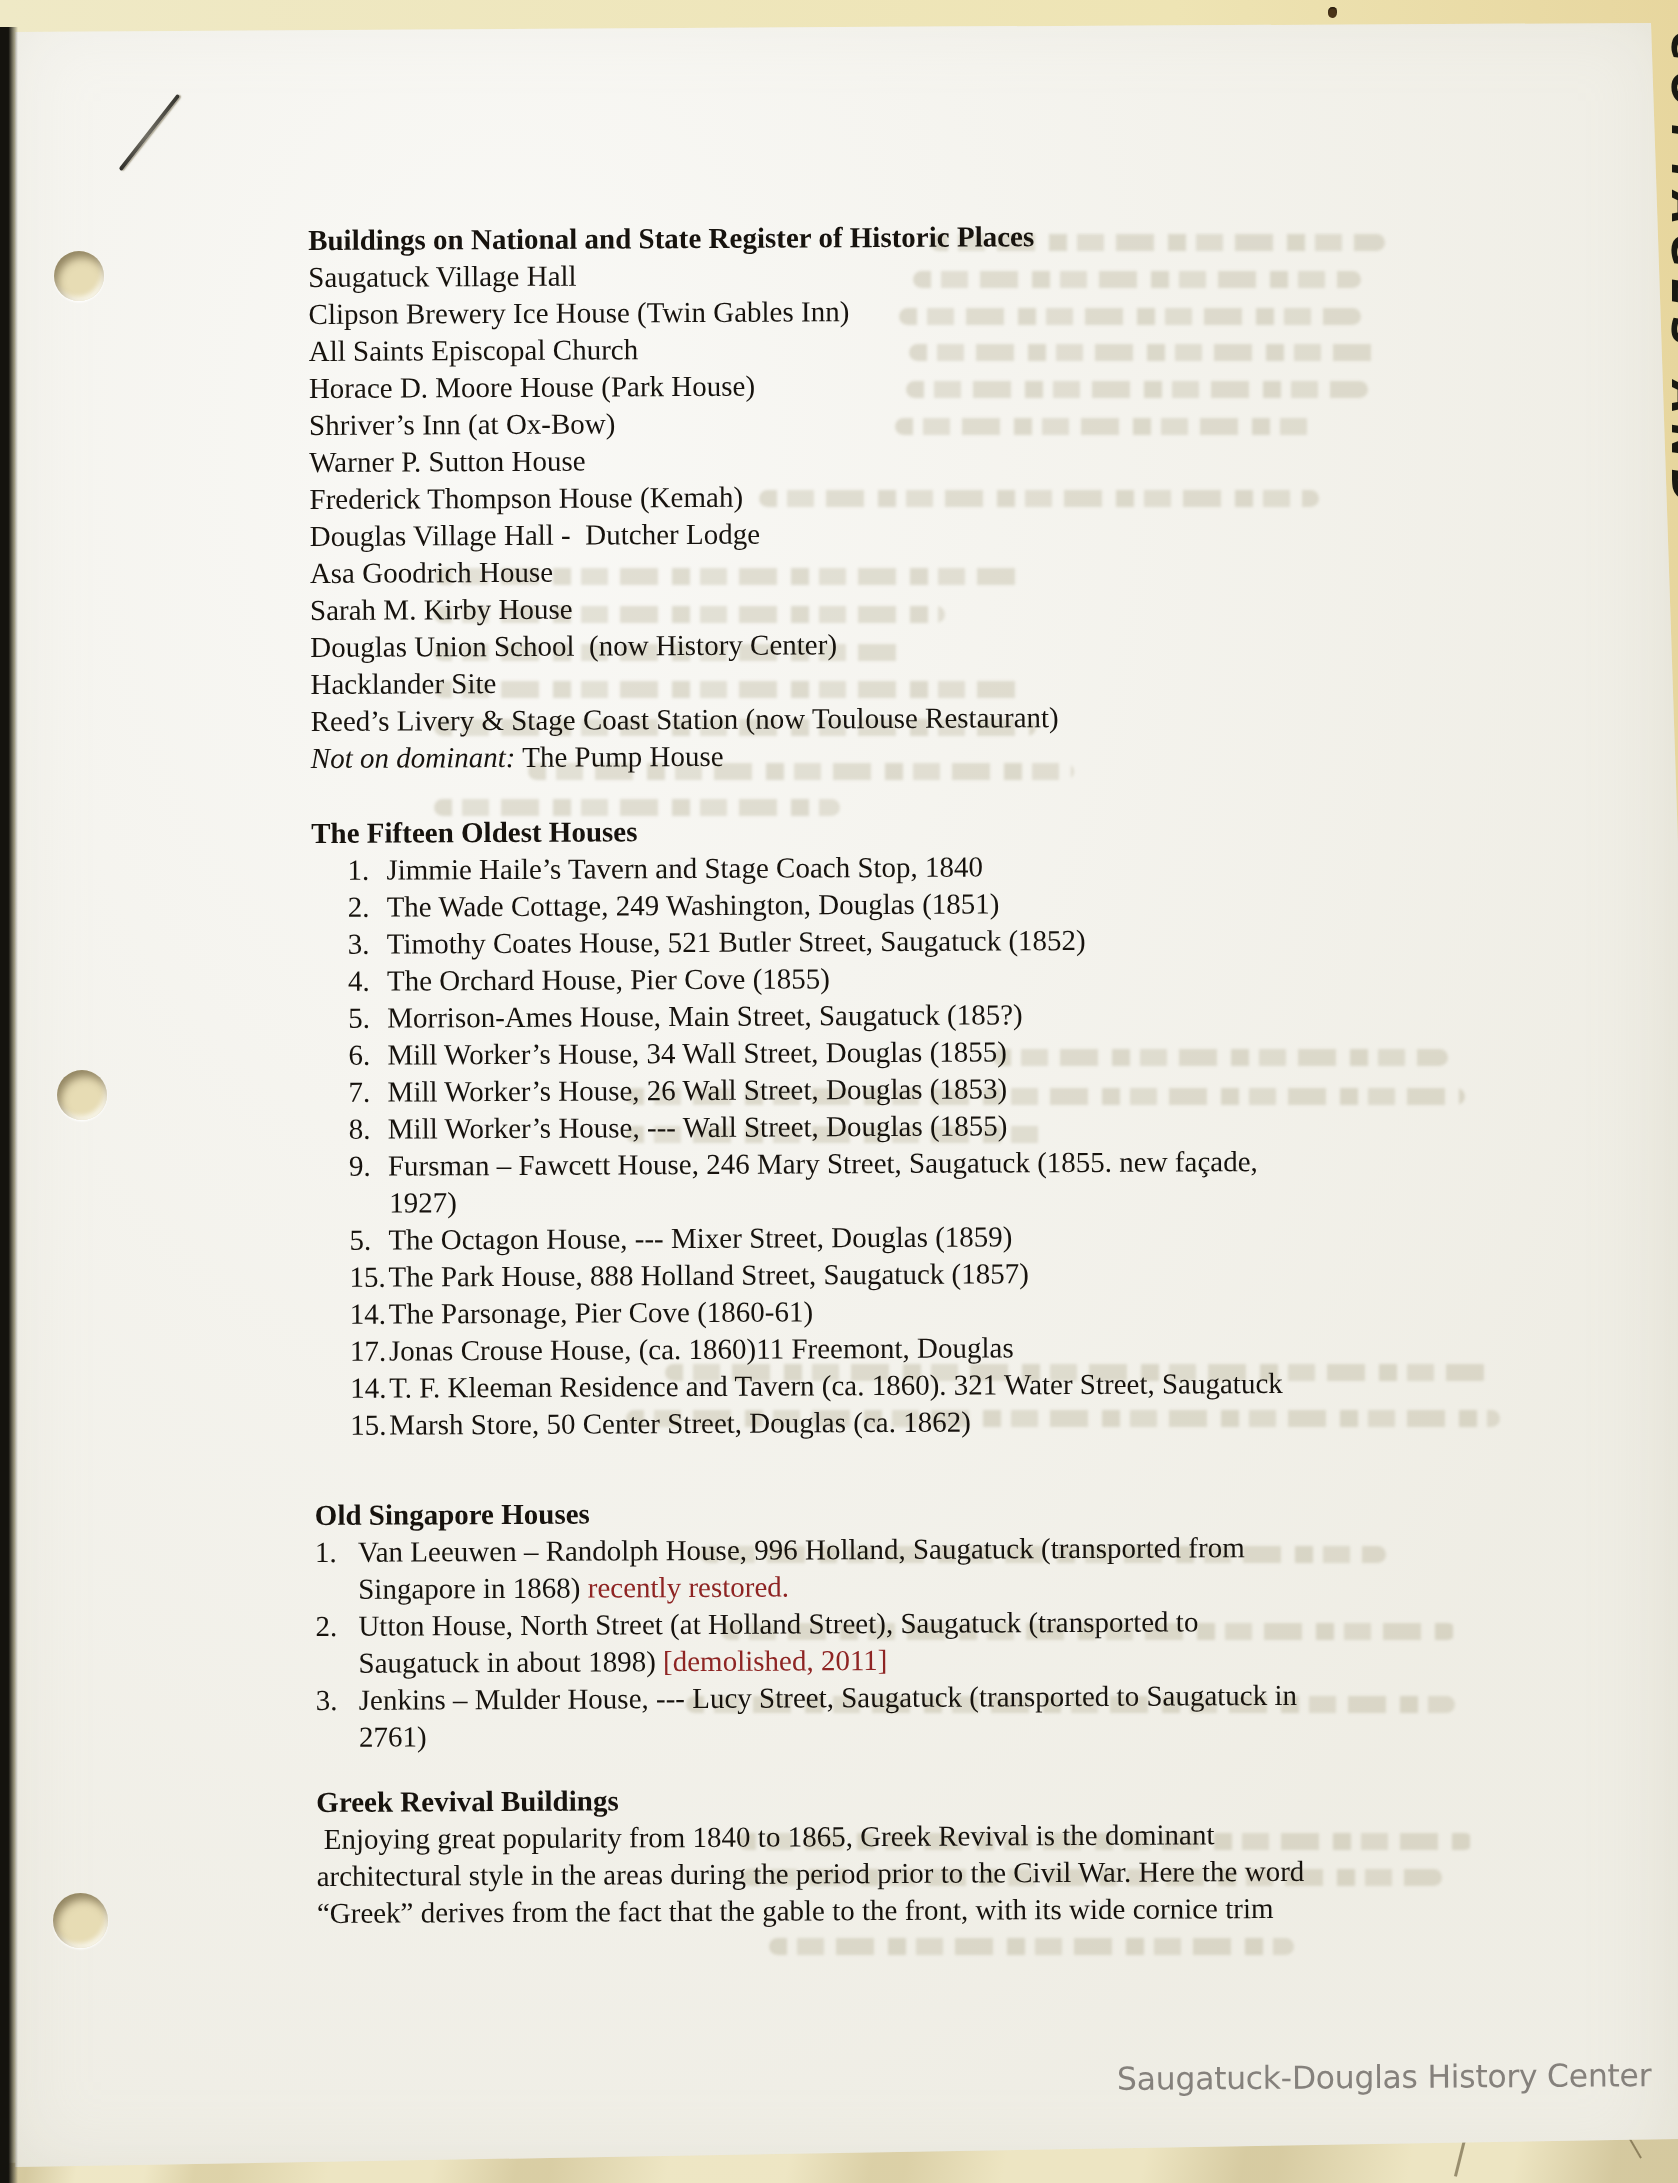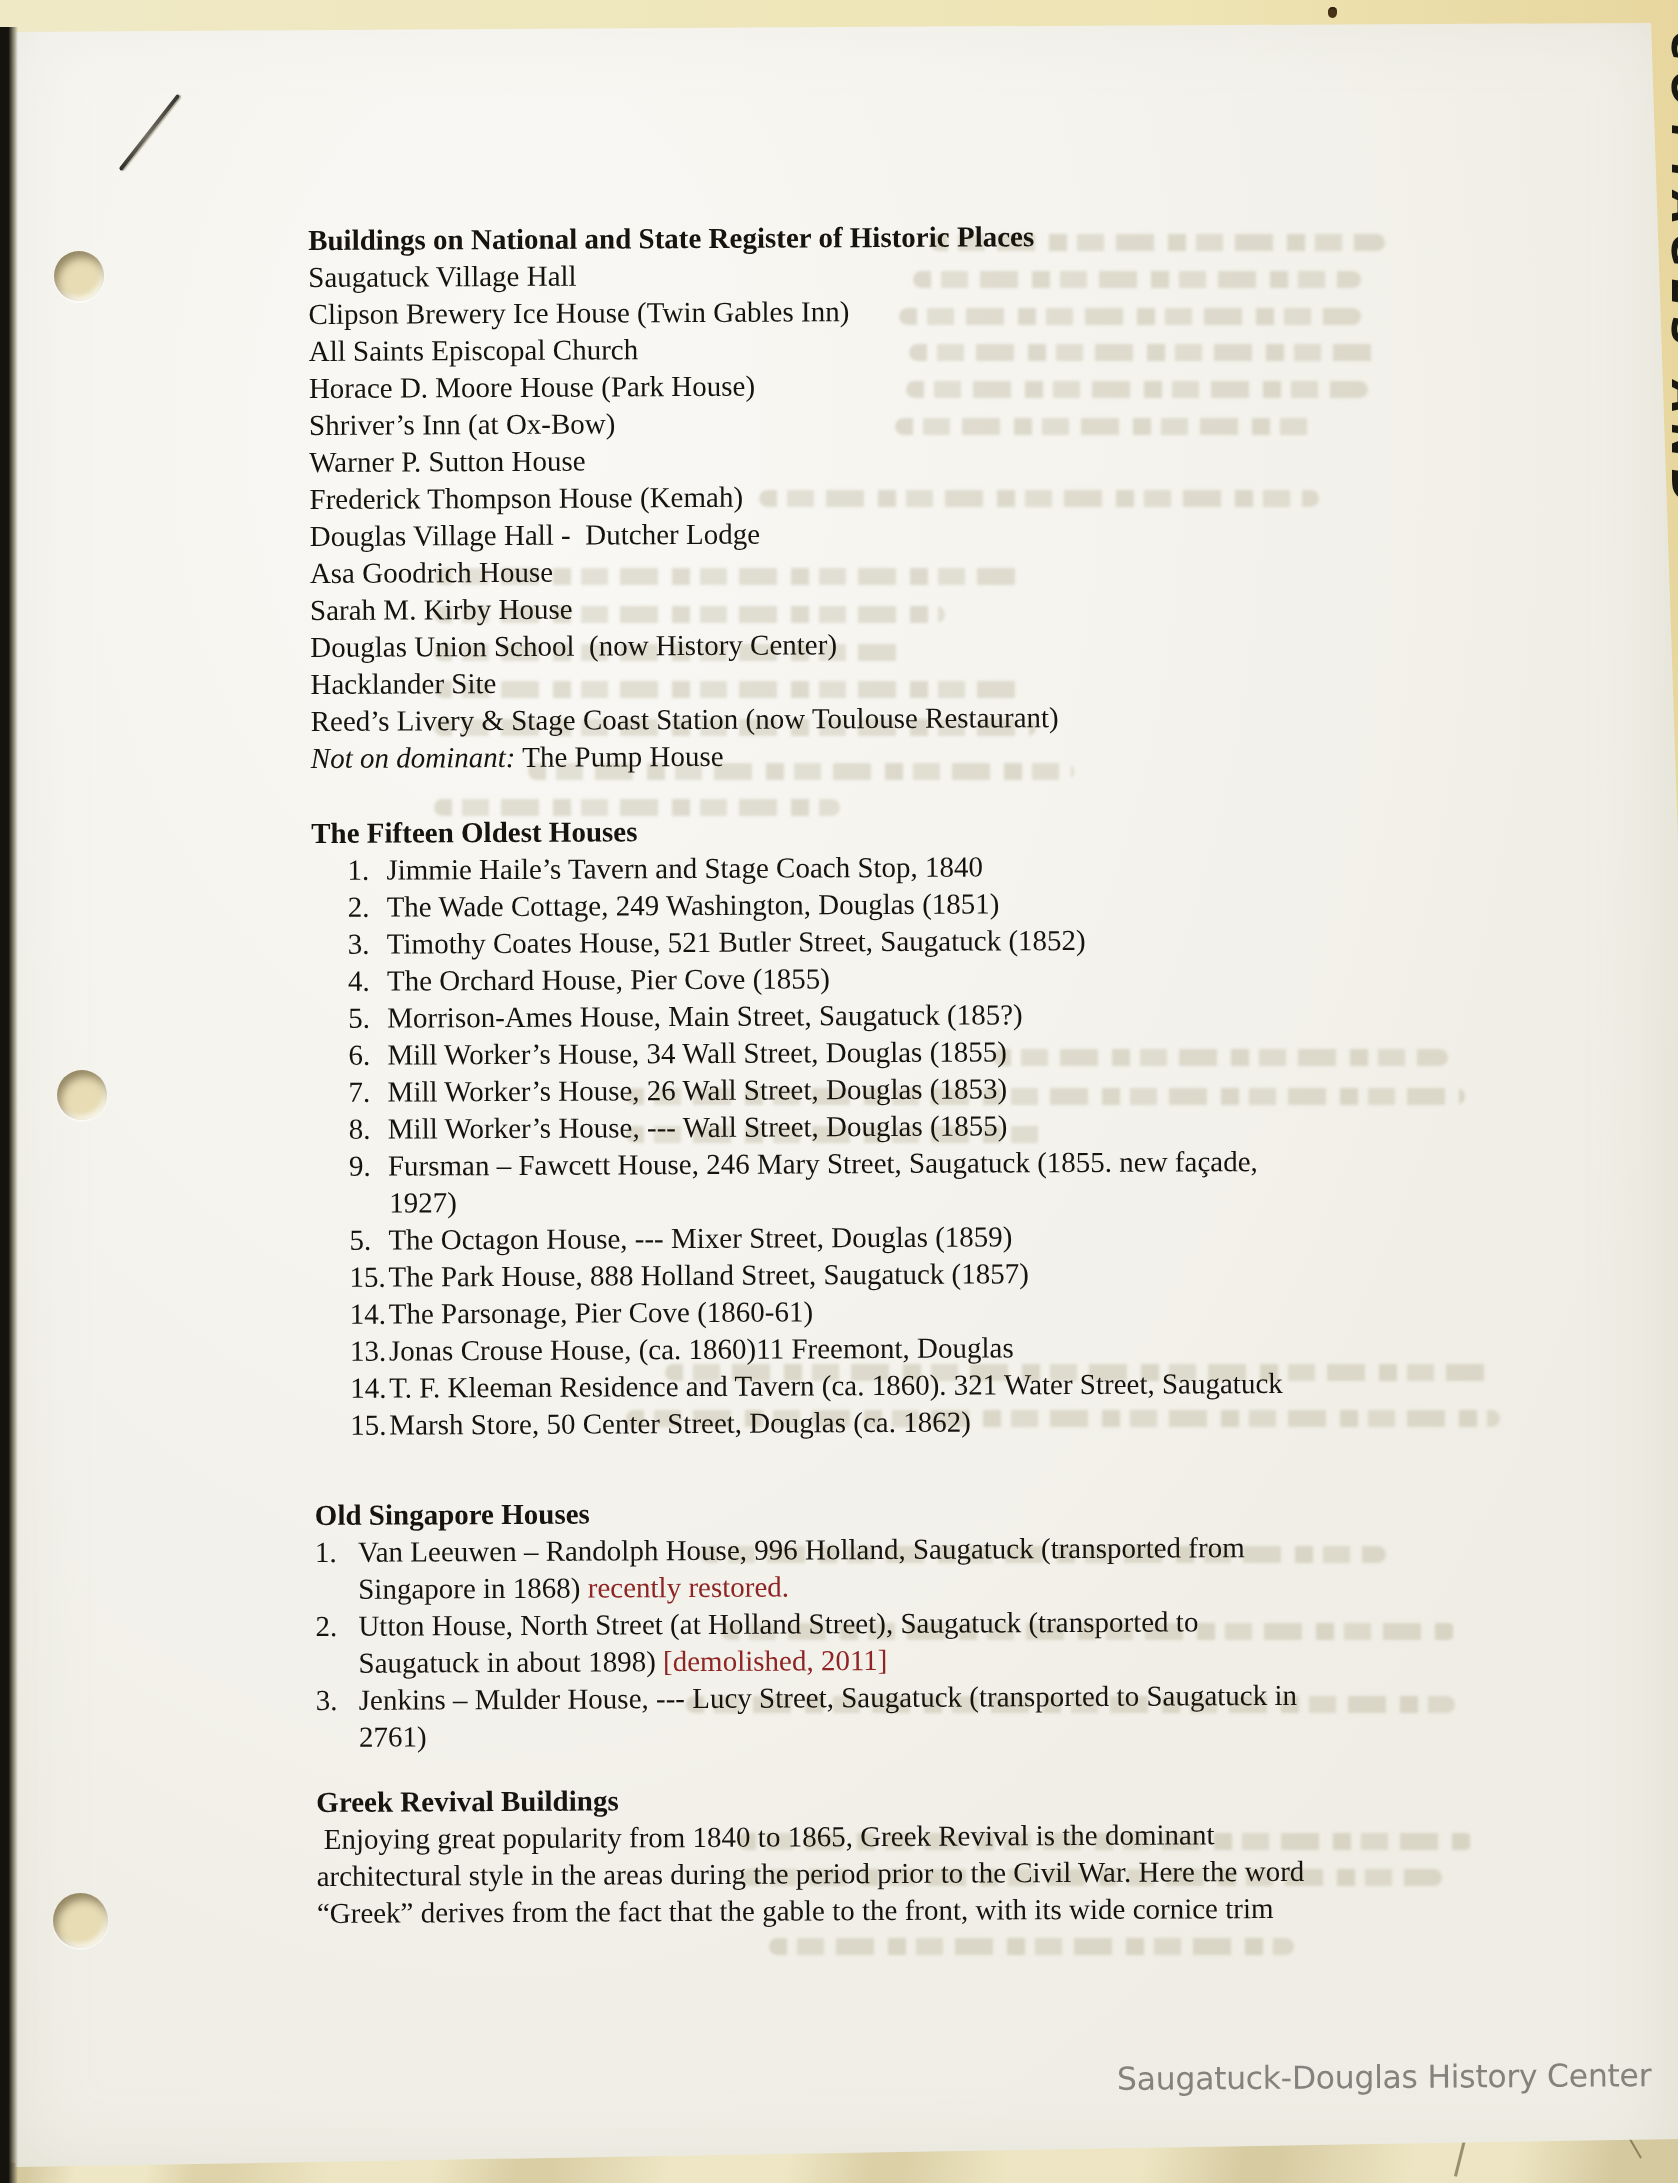--- a/index.html
+++ b/index.html
@@ -134,21 +134,21 @@
             <div class="oli"><span class="num">4.</span><span class="txt">The Orchard House, Pier Cove (1855)</span></div>
             <div class="oli"><span class="num">5.</span><span class="txt">Morrison-Ames House, Main Street, Saugatuck (185?)</span></div>
             <div class="oli"><span class="num">6.</span><span class="txt">Mill Worker’s House, 34 Wall Street, Douglas (1855)</span></div>
             <div class="oli"><span class="num">7.</span><span class="txt">Mill Worker’s House, 26 Wall Street, Douglas (1853)</span></div>
             <div class="oli"><span class="num">8.</span><span class="txt">Mill Worker’s House, --- Wall Street, Douglas (1855)</span></div>
             <div class="oli"><span class="num">9.</span><span class="txt">Fursman – Fawcett House, 246 Mary Street, Saugatuck (1855. new façade,</span></div>
             <div class="cont-o line">1927)</div>
             <div class="oli"><span class="num">5.</span><span class="txt">The Octagon House, --- Mixer Street, Douglas (1859)</span></div>
             <div class="oli"><span class="num">15.</span><span class="txt">The Park House, 888 Holland Street, Saugatuck (1857)</span></div>
             <div class="oli"><span class="num">14.</span><span class="txt">The Parsonage, Pier Cove (1860-61)</span></div>
-            <div class="oli"><span class="num">13.</span><span class="txt">Jonas Crouse House, (ca. 1860)11 Freemont, Douglas</span></div>
+            <div class="oli"><span class="num">17.</span><span class="txt">Jonas Crouse House, (ca. 1860)11 Freemont, Douglas</span></div>
             <div class="oli"><span class="num">14.</span><span class="txt">T. F. Kleeman Residence and Tavern (ca. 1860). 321 Water Street, Saugatuck</span></div>
             <div class="oli"><span class="num">15.</span><span class="txt">Marsh Store, 50 Center Street, Douglas (ca. 1862)</span></div>
           </div>
       </div>
 
       <div id="singapore">
         <div class="h line">Old Singapore Houses</div>
         <div id="singapore-items">
             <div class="sli"><span class="num">1.</span><span class="txt">Van Leeuwen – Randolph House, 996 Holland, Saugatuck (transported from</span></div>
             <div class="cont-s line"><span>Singapore in 1868) </span><span class="red">recently restored.</span></div>

